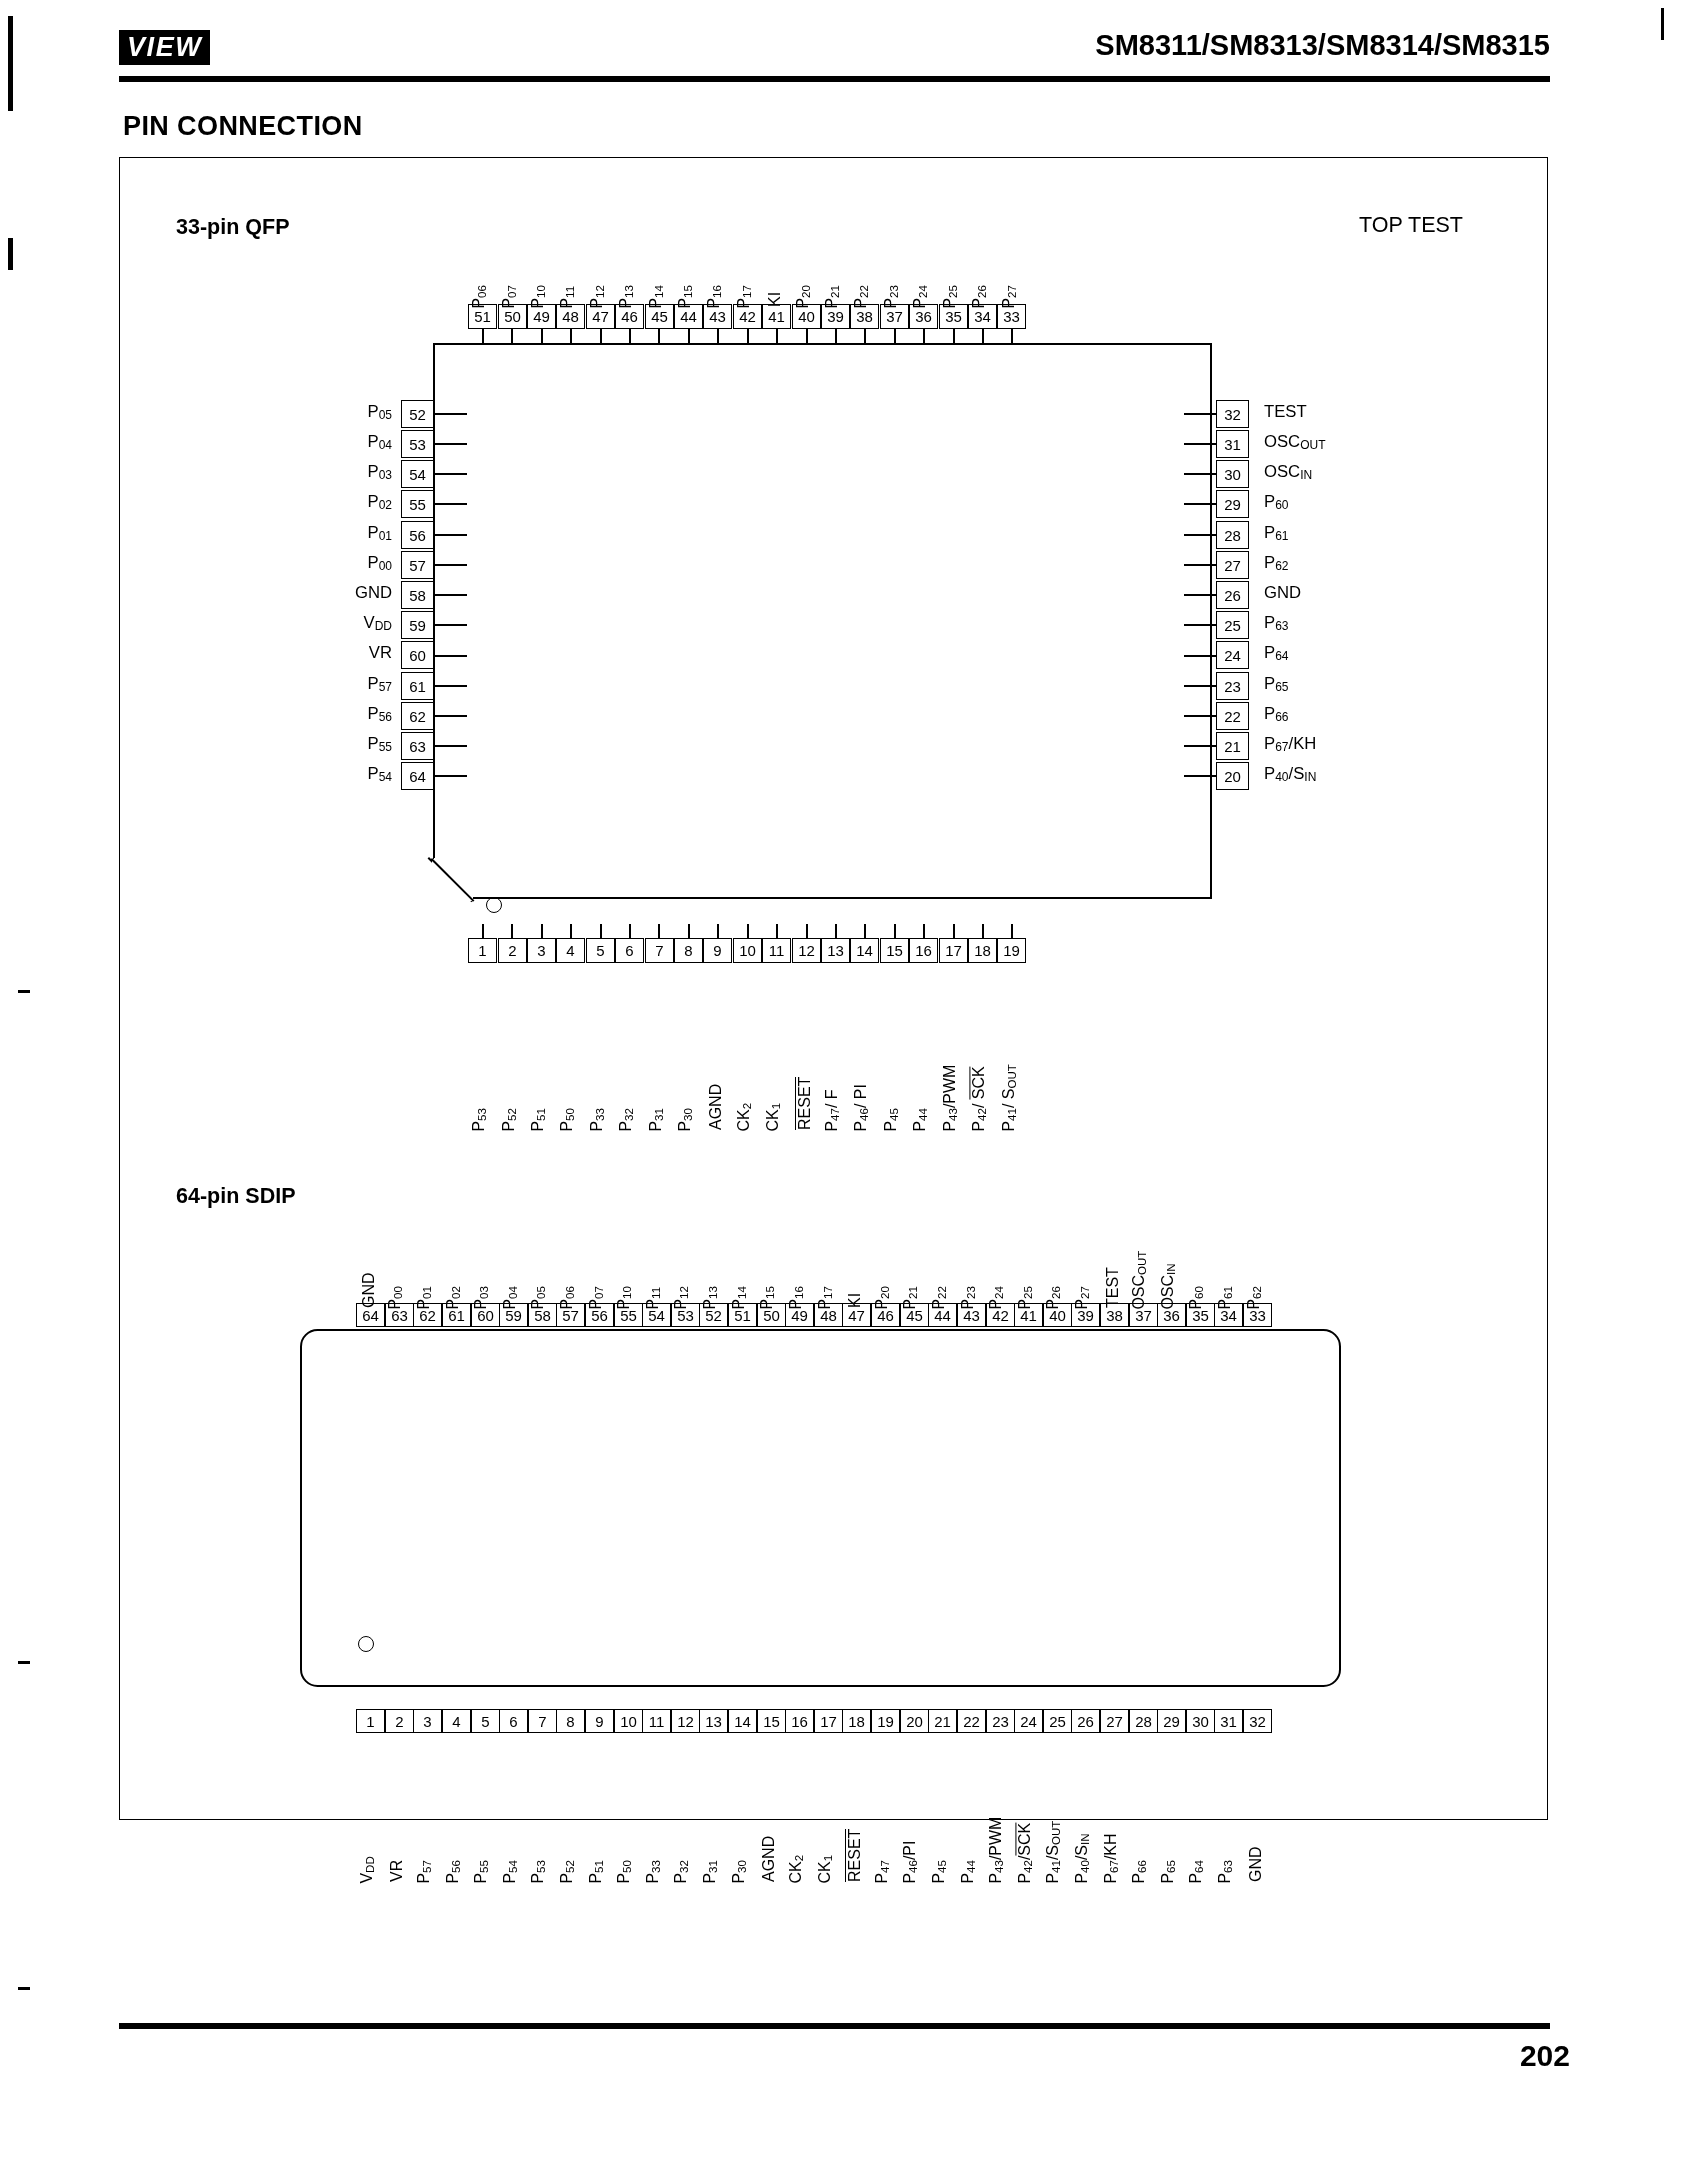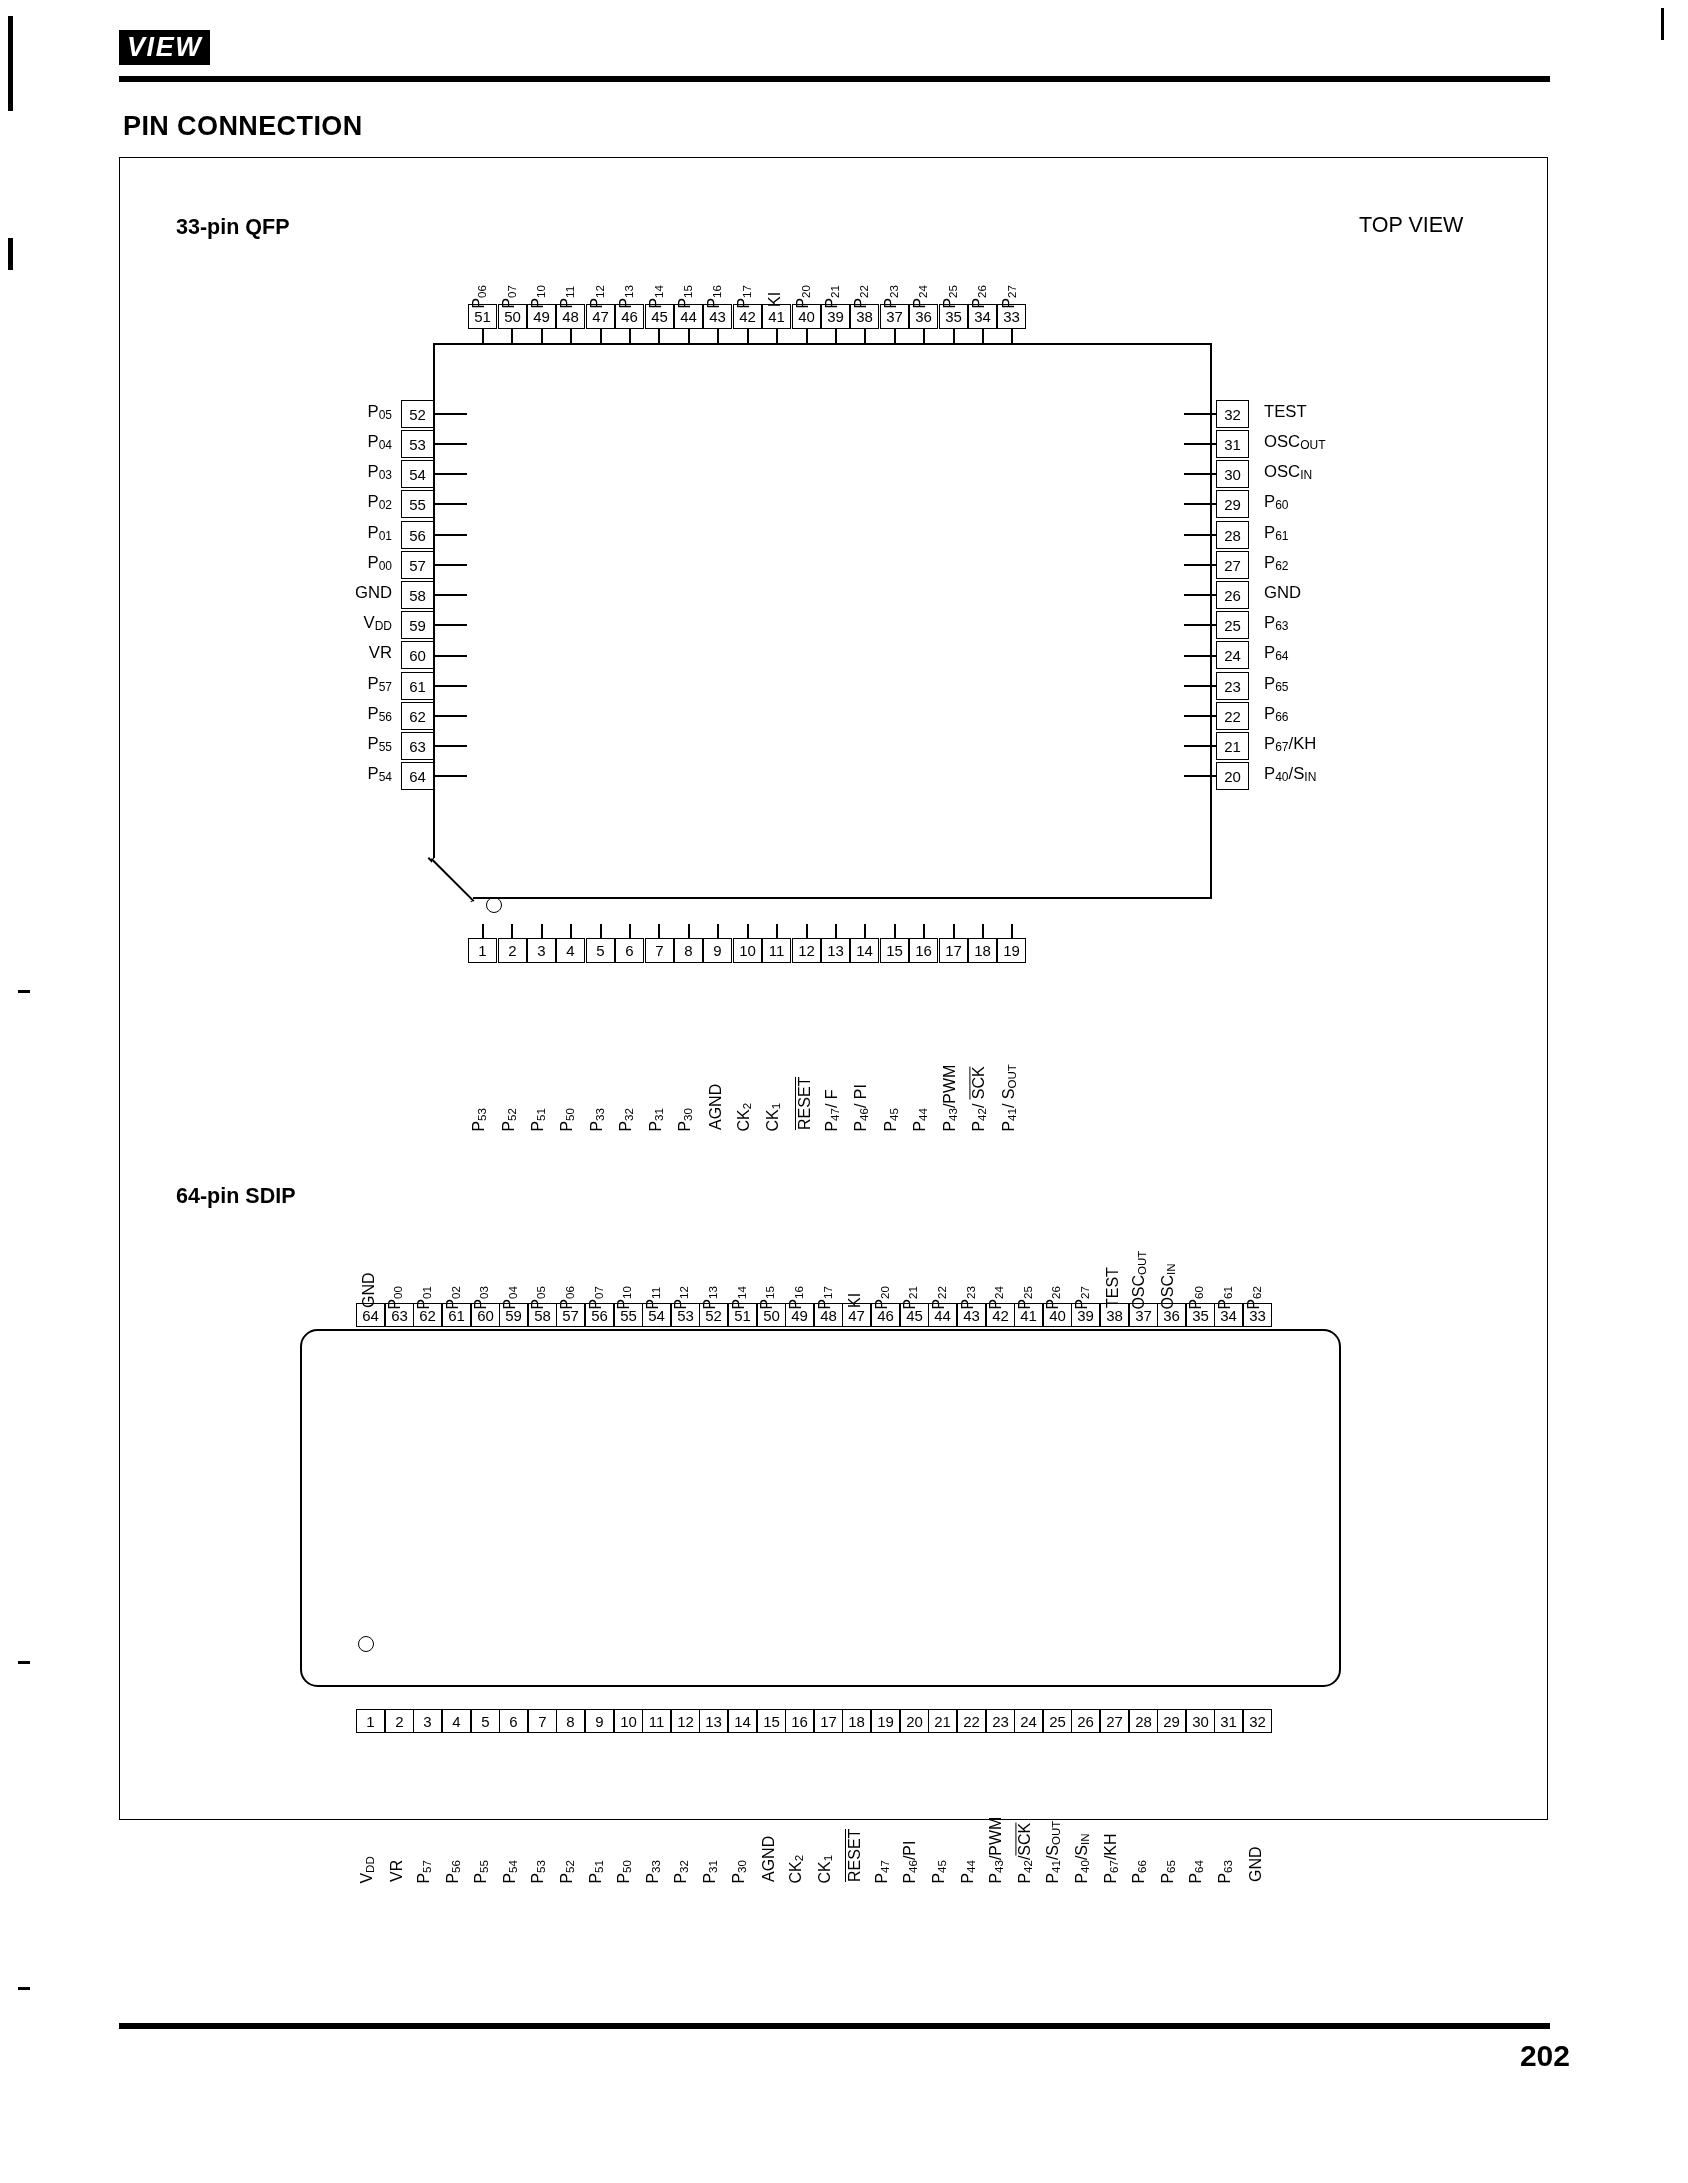--- a/index.html
+++ b/index.html
@@ -177,29 +177,30 @@
     background: #000;
   }
 </style>
 </head>
 <body>
 
 <div class="page">
 
   <div class="header">
     <div class="logo">VIEW</div>
+    <div class="header-title">SM8311/SM8313/SM8314/SM8315</div>
   </div>
   <div class="header-rule"></div>
 
   <div class="section-title">PIN CONNECTION</div>
 
   <div class="outer-box"></div>
 
   <div class="label-bold" style="left:176px; top:215px;">33-pin QFP</div>
-  <div class="label-plain" style="left:1359px; top:213px;">TOP VIEW</div>
+  <div class="label-plain" style="left:1359px; top:213px;">TOP TEST</div>
   <div class="label-bold" style="left:176px; top:1184px;">64-pin SDIP</div>
 
   <div id="qfp-diagram" style="position: absolute; left: 0px; top: 0px; width: 1689px; height: 2183px;">
       <div class="qfp-body" style="left: 433px; top: 343px; width: 779px; height: 556px;"></div>
       <div style="position: absolute; left: 434px; top: 858px; width: 0px; height: 0px; border-left: 41px solid rgb(255, 255, 255); border-bottom: 41px solid transparent;"></div>
       <div style="position: absolute; left: 429px; top: 857px; width: 62px; height: 2.4px; background: rgb(0, 0, 0); transform-origin: left top; transform: rotate(45deg);"></div>
       <div style="position: absolute; left: 432px; top: 859px; width: 41px; height: 42px; background: rgb(255, 255, 255);"></div>
       <div style="position: absolute; left: 432px; top: 858px; width: 60px; height: 2.4px; background: rgb(0, 0, 0); transform-origin: left top; transform: rotate(45deg);"></div>
       <div class="dot" style="left: 486px; top: 897px;"></div>
       <div class="pin-cell" style="left: 468px; top: 304px; width: 29px; height: 25.4px;">51</div>

